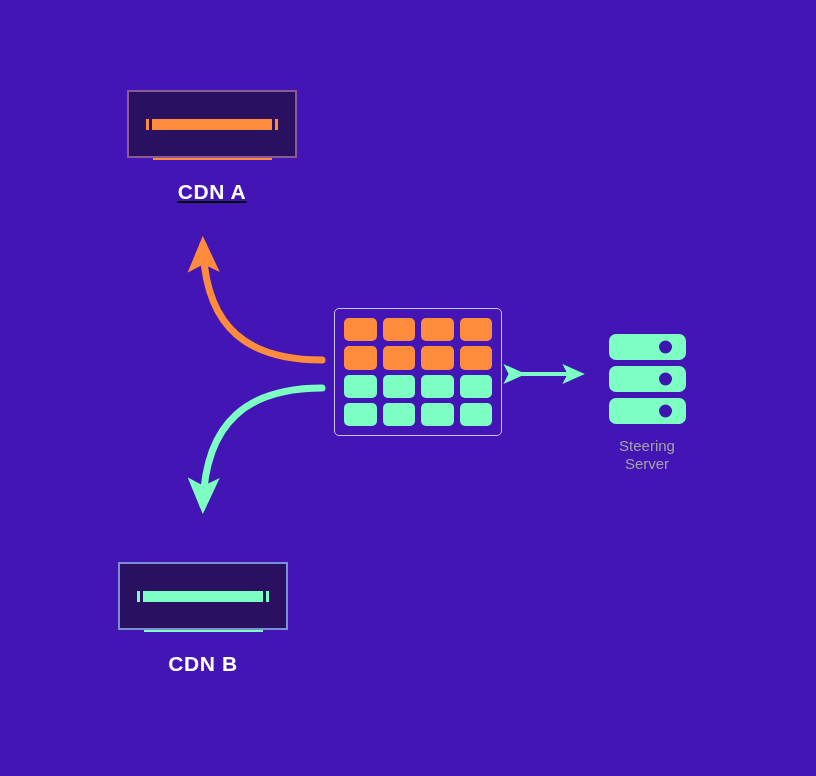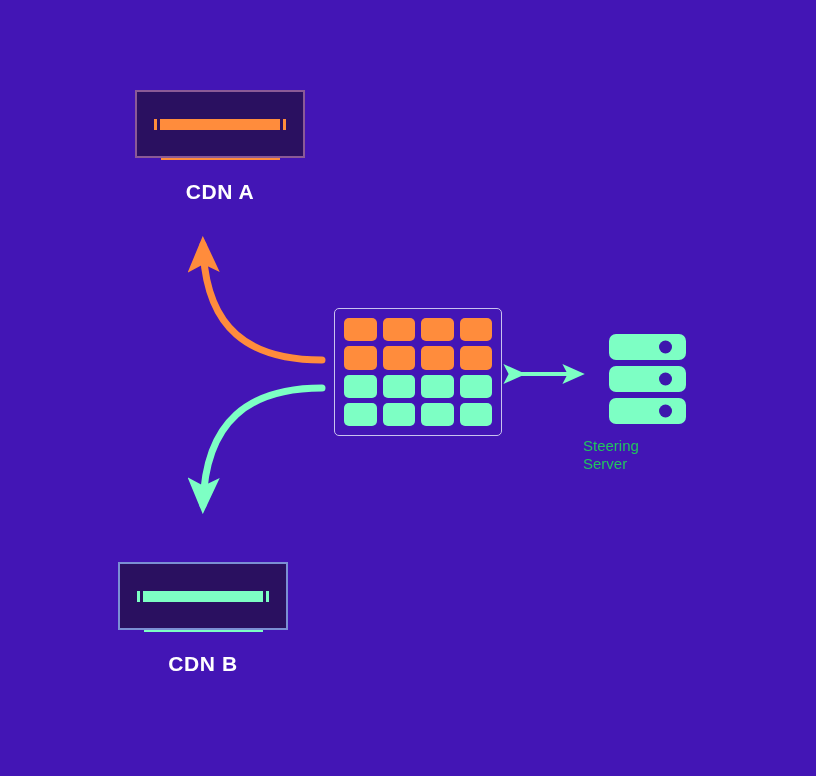--- a/index.html
+++ b/index.html
@@ -119,43 +119,43 @@
     right: 14px;
     top: 50%;
     transform: translateY(-50%);
     width: 13px;
     height: 13px;
     border-radius: 50%;
     background: #3d17ad;
   }
   .server-label {
     margin-top: 13px;
-    text-align: left;
-    color: #22c55e;
+    text-align: center;
+    color: #a3a3a3;
     font-size: 15px;
     line-height: 18px;
     font-weight: normal;
   }
 
   
   .arrows {
     position: absolute;
     left: 0;
     top: 0;
     width: 816px;
     height: 776px;
     pointer-events: none;
   }
 </style>
 </head>
 <body>
 
 <div class="canvas">
 
-  <div class="cdn-group" style="left:105px; top:90px;">
+  <div class="cdn-group" style="left:97px; top:90px;text-decoration:underline;">
     <div class="cdn-device">
       <div class="cdn-base" style="background:#ff8c3c;"></div>
       <div class="cdn-screen">
         <div class="cdn-bar-row">
           <span class="cdn-tick" style="background:#ff8c3c;"></span>
           <span class="cdn-bar" style="background:#ff8c3c;"></span>
           <span class="cdn-tick" style="background:#ff8c3c;"></span>
         </div>
       </div>
     </div>

